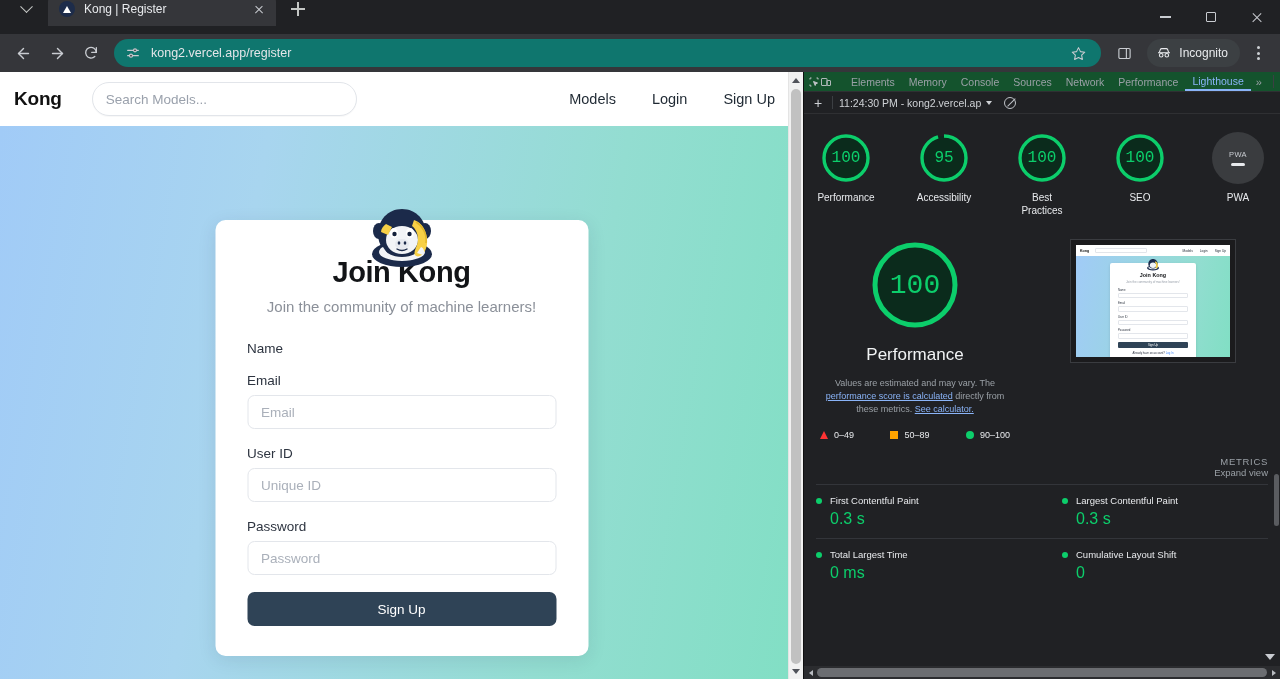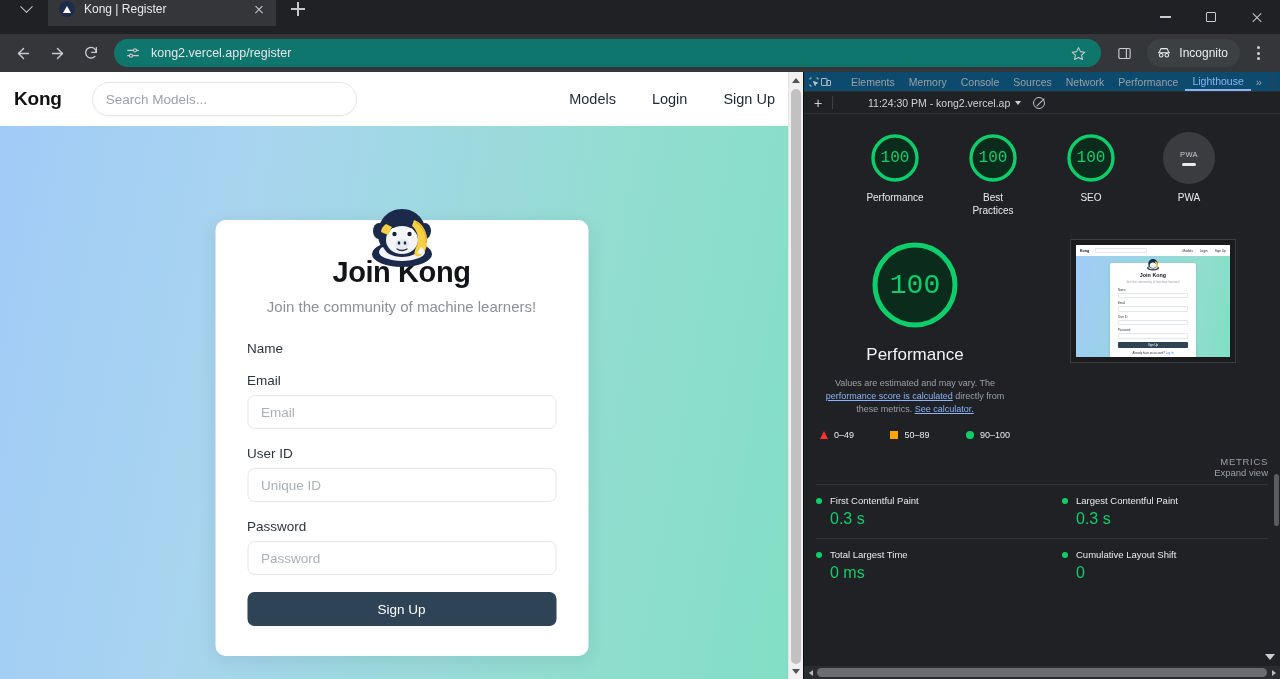--- a/index.html
+++ b/index.html
@@ -174,21 +174,21 @@
     border: none; margin-top: 11px; font-family: inherit; cursor: pointer;
   }
 
   
   .devtools {
     position: absolute; top: 72px; left: 803px; right: 0; bottom: 0;
     background: #202124; border-left: 1px solid #0f0f10;
     display: flex; flex-direction: column;
   }
   .dt-tabbar {
-    height: 20px; display: flex; align-items: center; background: #0c4a6e;
+    height: 20px; display: flex; align-items: center; background: #14532d;
     border-bottom: 1px solid #2f3033; padding-left: 4px; flex: 0 0 20px;
   }
   .dt-iconbtn { width: 20px; height: 18px; display: flex; align-items: center;
                 justify-content: center; }
   .dt-sep { width: 1px; height: 13px; background: #3c3f43; margin: 0 6px; }
   .dt-tab {
     color: #9aa0a6; font-size: 10.5px; padding: 0 7px; height: 19px;
     display: flex; align-items: center; white-space: nowrap;
   }
   .dt-tab.active { color: #8ab4f8; border-bottom: 2px solid #8ab4f8; }
@@ -196,21 +196,21 @@
   .dt-right { margin-left: auto; display: flex; align-items: center; padding-right: 4px; }
   .dt-kebab { display: flex; flex-direction: column; gap: 1.6px; width: 14px;
               align-items: center; }
   .dt-kebab i { width: 2px; height: 2px; background: #c1c4c9; border-radius: 50%; }
 
   .lh-toolbar {
     height: 22px; display: flex; align-items: center; background: #202124;
     border-bottom: 1px solid #2f3033; padding: 0 6px; flex: 0 0 22px;
   }
   .lh-plus { color: #cdd0d4; font-size: 14px; width: 16px; text-align: center; line-height: 1; }
-  .lh-report { color: #cfd2d6; font-size: 10.5px; display: flex; align-items: center; margin-left: 29px; }
+  .lh-report { color: #cfd2d6; font-size: 10.5px; display: flex; align-items: center; }
   .lh-caret {
     width: 0; height: 0; border-left: 3.5px solid transparent; border-right: 3.5px solid transparent;
     border-top: 4px solid #cfd2d6; margin-left: 5px;
   }
   .lh-ban { width: 12px; height: 12px; border: 1.2px solid #bdc1c6; border-radius: 50%;
             margin-left: 12px; position: relative; }
   .lh-ban::after { content: ""; position: absolute; left: 0.6px; top: 4.4px; width: 11px;
                    height: 1.2px; background: #bdc1c6; transform: rotate(-45deg); }
 
   .lh-urlbar {
@@ -553,20 +553,29 @@
 
       <div class="gauges">
         <div class="gauge">
           <div class="ring">
             <svg width="52" height="52">
                 <circle cx="26" cy="26" r="22" fill="#0b2b1c" stroke="#0cce6b" stroke-width="3.4"></circle>
               </svg>
             <span class="val">100</span>
           </div>
           <span class="cap">Performance</span>
+        </div>
+        <div class="gauge">
+          <div class="ring">
+            <svg width="52" height="52">
+                <circle cx="26" cy="26" r="22" fill="#0b2b1c" stroke="#0cce6b" stroke-width="3.4" stroke-dasharray="131.3 138.2" stroke-linecap="butt"></circle>
+              </svg>
+            <span class="val">95</span>
+          </div>
+          <span class="cap">Accessibility</span>
         </div>
         <div class="gauge">
           <div class="ring">
             <svg width="52" height="52">
                 <circle cx="26" cy="26" r="22" fill="#0b2b1c" stroke="#0cce6b" stroke-width="3.4"></circle>
               </svg>
             <span class="val">100</span>
           </div>
           <span class="cap" style="white-space:pre-line">Best
 Practices</span>

